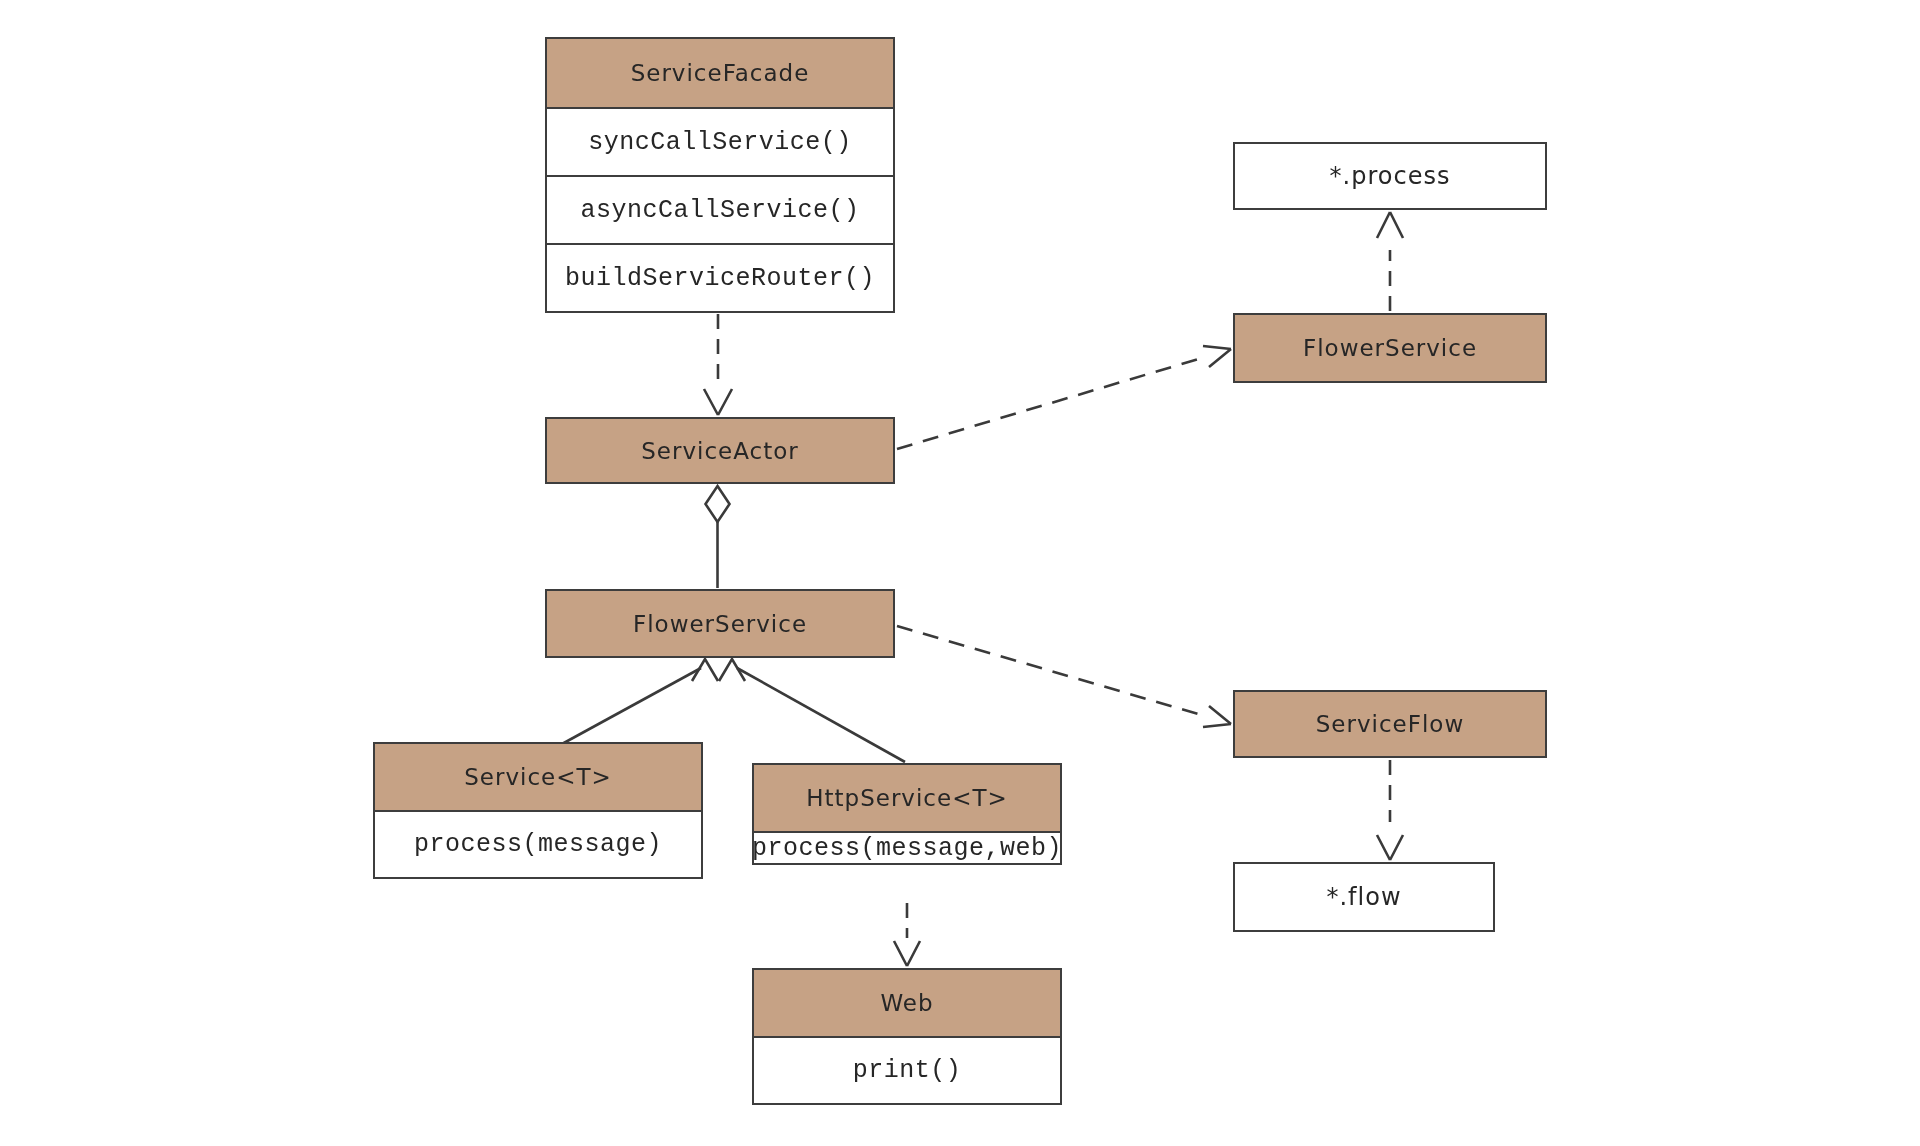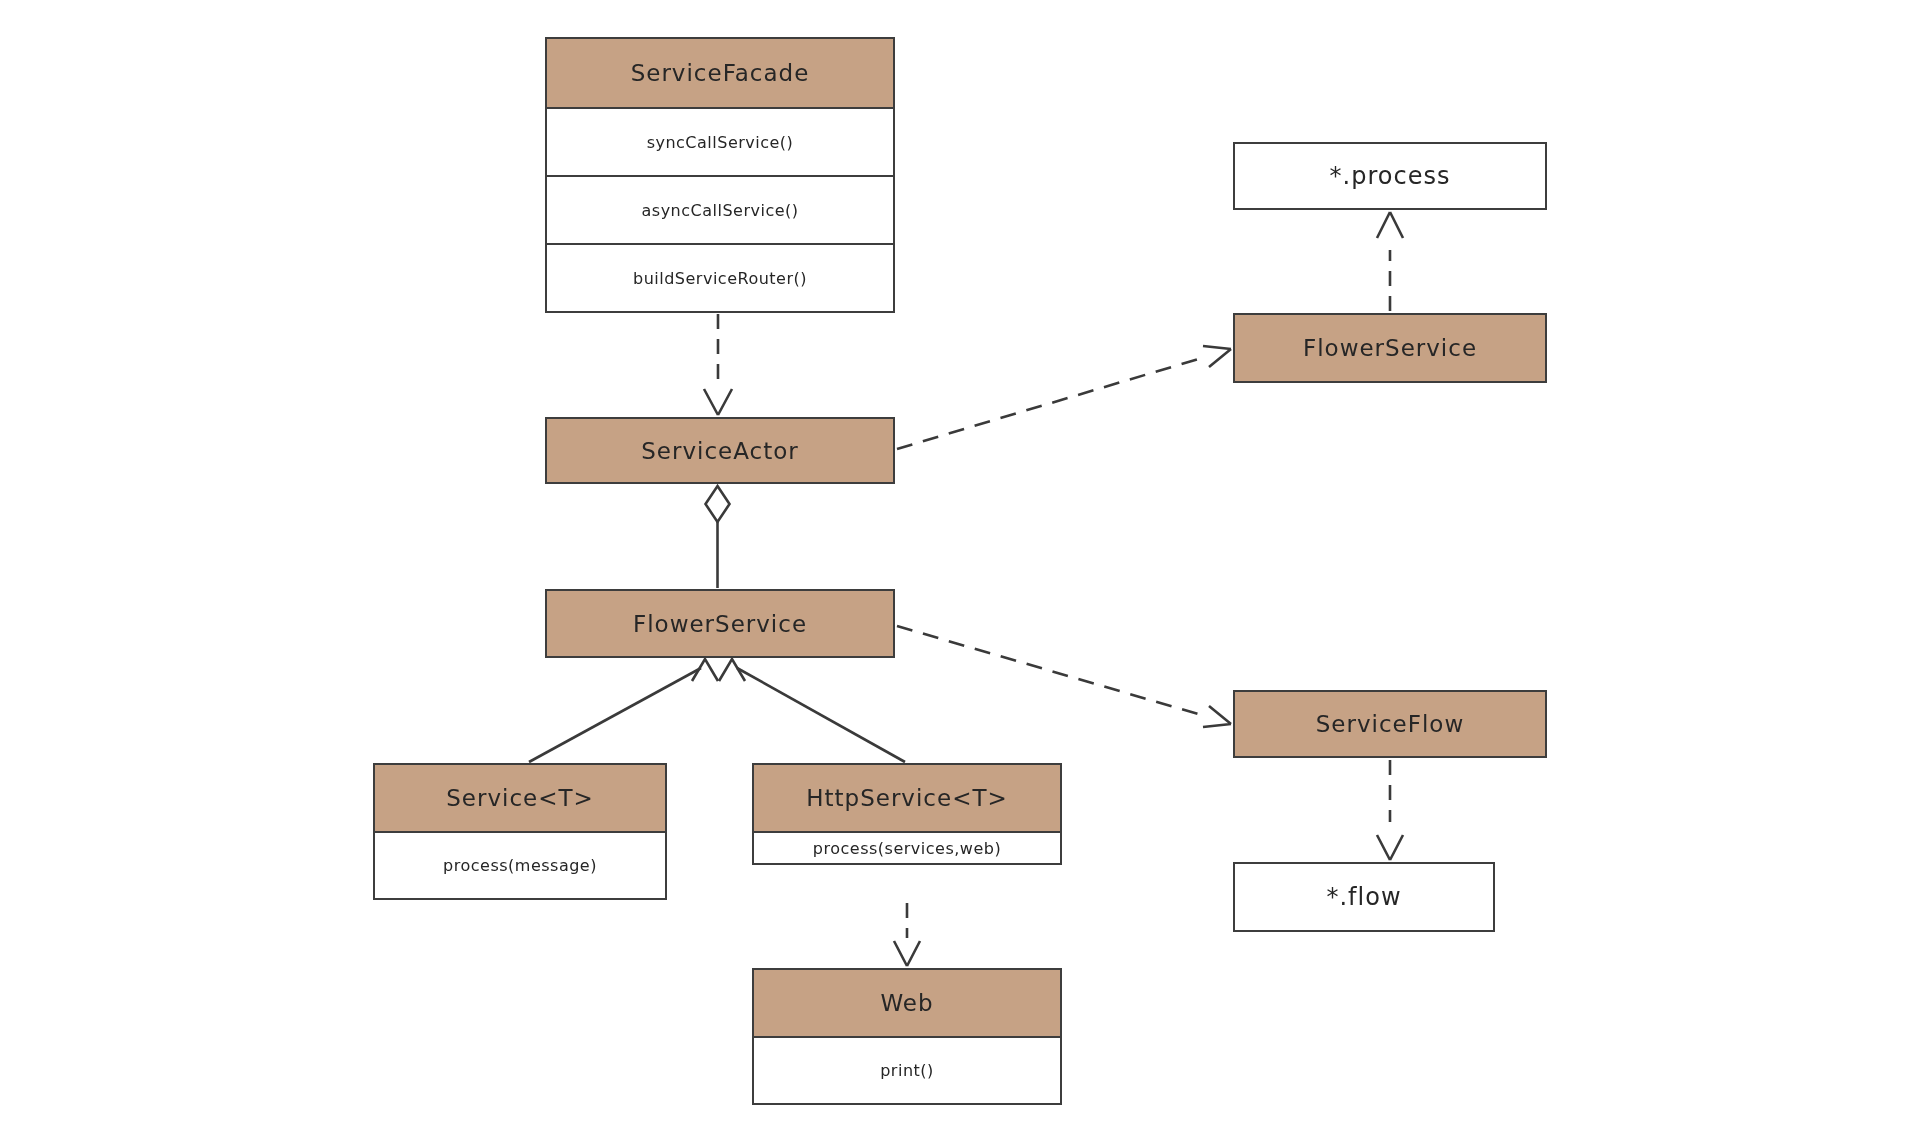--- a/index.html
+++ b/index.html
@@ -23,22 +23,23 @@
     background:#c6a285;
     flex:0 0 auto;
     display:flex;align-items:center;justify-content:center;
     font-size:23px;letter-spacing:1px;color:#262626;
   }
   .uml-class.single .uml-head{flex:1 1 auto;}
   .uml-row{
     flex:1 1 auto;
     border-top:2.5px solid #3d3d3d;
     display:flex;align-items:center;justify-content:center;
-    font-size:16px;letter-spacing:0.5px;color:#262626;
+    font-size:25px;letter-spacing:0.5px;color:#262626;
     background:#ffffff;
+    font-family:Liberation Mono, monospace;
   }
   .uml-artifact{
     position:absolute;
     box-sizing:border-box;
     border:2.5px solid #3d3d3d;
     background:#ffffff;
     display:flex;align-items:center;justify-content:center;
     font-size:24px;letter-spacing:1px;color:#262626;
   }
   #brand{
@@ -113,28 +114,28 @@
   </div>
 
   <div class="uml-class single" style="left:545px;top:417px;width:350px;height:67px">
     <div class="uml-head">ServiceActor</div>
   </div>
 
   <div class="uml-class single" style="left:545px;top:589px;width:350px;height:69px">
     <div class="uml-head">FlowerService</div>
   </div>
 
-  <div class="uml-class" style="left:373px;top:763px;width:294px;height:137px">
+  <div class="uml-class" style="left:373px;top:742px;width:330px;height:137px">
     <div class="uml-head" style="flex:0 0 66px">Service&lt;T&gt;</div>
     <div class="uml-row">process(message)</div>
   </div>
 
   <div class="uml-class" style="left:752px;top:763px;width:310px;height:102px">
     <div class="uml-head" style="flex:0 0 66px">HttpService&lt;T&gt;</div>
-    <div class="uml-row">process(services,web)</div>
+    <div class="uml-row">process(message,web)</div>
   </div>
 
   <div class="uml-class" style="left:752px;top:968px;width:310px;height:137px">
     <div class="uml-head" style="flex:0 0 66px">Web</div>
     <div class="uml-row">print()</div>
   </div>
 
   <div class="uml-artifact" style="left:1233px;top:142px;width:314px;height:68px">*.process</div>
 
   <div class="uml-class single" style="left:1233px;top:313px;width:314px;height:70px">

